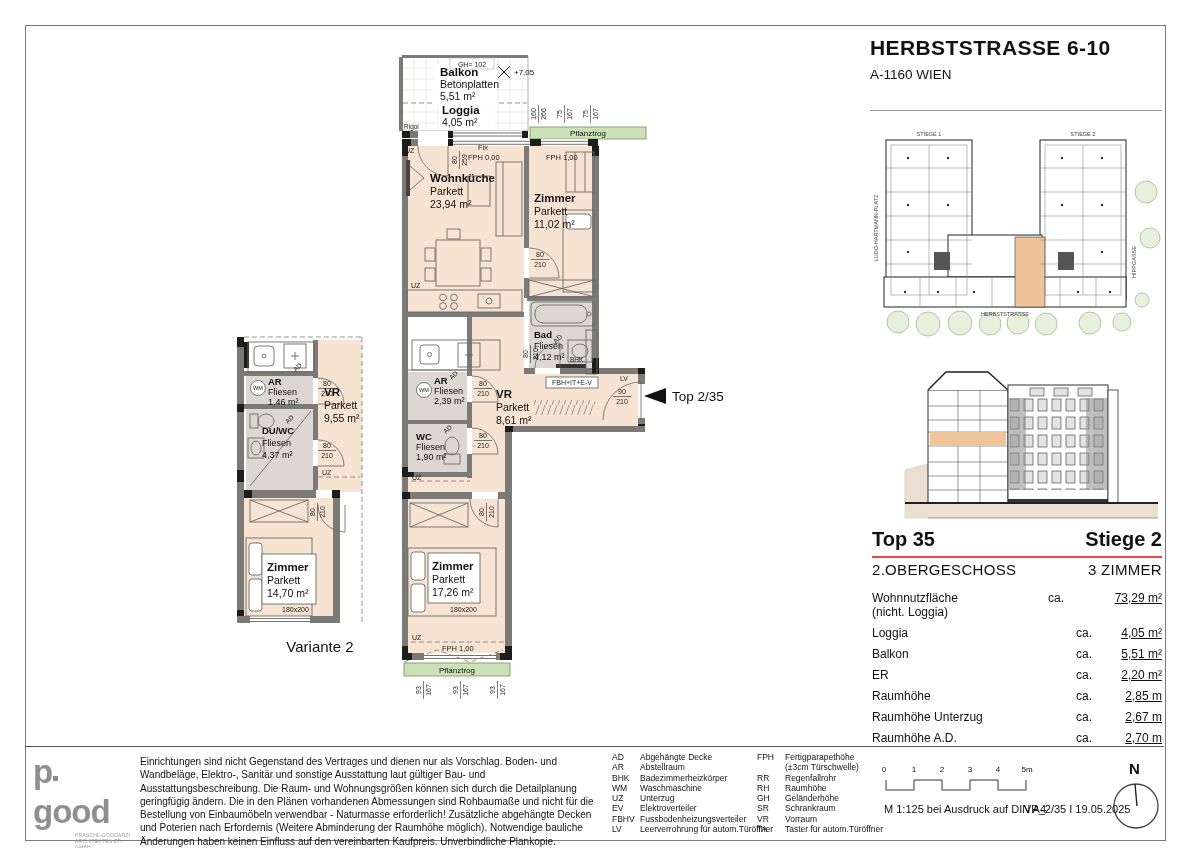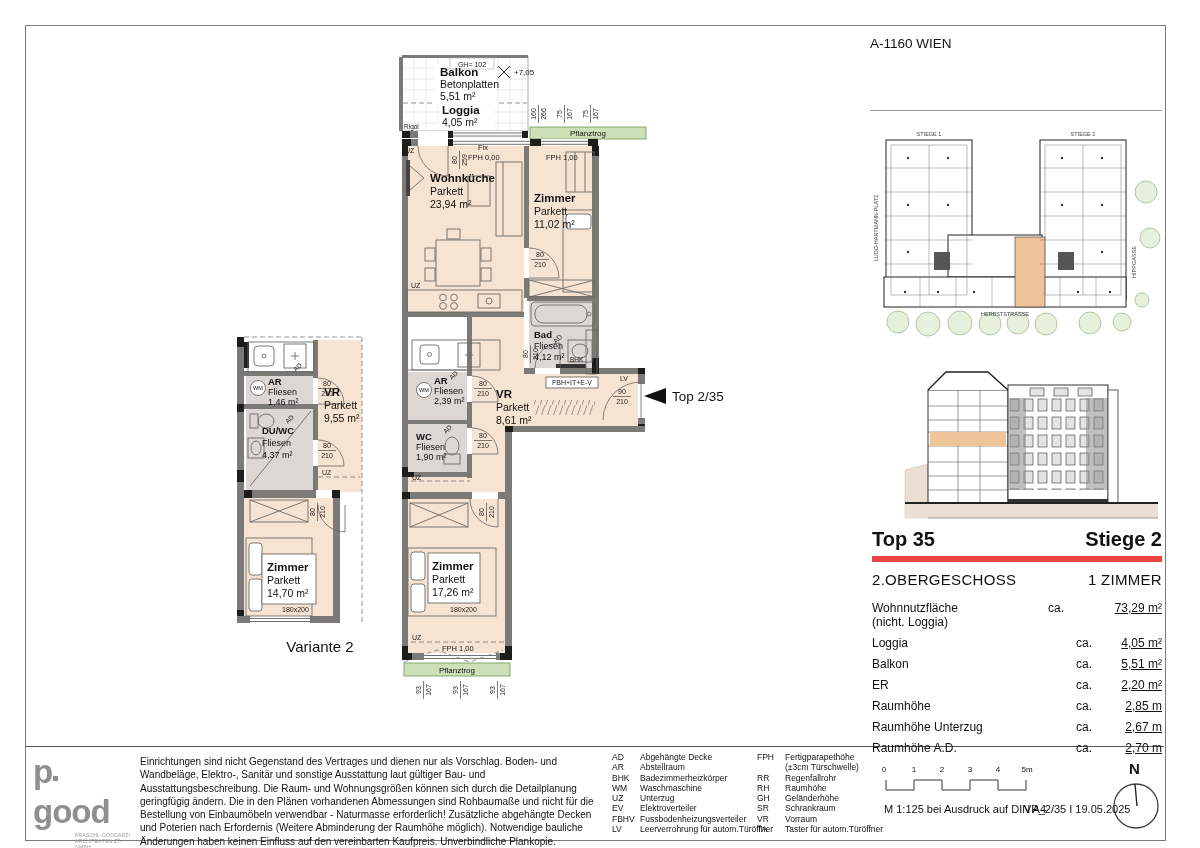--- a/index.html
+++ b/index.html
@@ -28,25 +28,25 @@
   .t8{font-size:8px;}
   .t75{font-size:7.5px;fill:#222;}
   .t7{font-size:7px;fill:#222;}
   .t65{font-size:6.5px;fill:#222;}
   .dimt{font-size:7px;fill:#222;text-anchor:middle;}
   .sitet{font-size:5.5px;fill:#444;text-anchor:middle;}
   .marker{font-size:13.5px;}
   .caption{font-size:15px;text-anchor:middle;}
   .titleblock{position:absolute;left:870px;top:36px;}
   .titleblock h1{margin:0;font-size:21px;letter-spacing:.4px;}
-  .titleblock .sub{font-size:13.5px;margin-top:0;}
+  .titleblock .sub{font-size:13.5px;margin-top:7px;}
   .title-rule{position:absolute;left:870px;top:110px;width:292px;border-top:1px solid #999;}
   .unit-table{position:absolute;left:872px;top:528px;width:290px;}
-  .ut-head{display:flex;justify-content:space-between;font-weight:bold;font-size:20px;border-bottom:6px solid #ef4444;padding-bottom:5px;}
-  .ut-sub{display:flex;justify-content:space-between;font-size:15px;margin-top:9px;letter-spacing:.3px;}
+  .ut-head{display:flex;justify-content:space-between;font-weight:bold;font-size:20px;border-bottom:2px solid #ef4444;padding-bottom:5px;}
+  .ut-sub{display:flex;justify-content:space-between;font-size:15px;margin-top:3px;letter-spacing:.3px;}
   .ut-row{display:flex;font-size:12px;margin-top:7px;align-items:flex-start;}
   .ut-row.first{margin-top:13px;gap:28px;}
   .ut-label{flex:1;line-height:14px;}
   .ut-ca{width:26px;margin-left:28px;}
   .ut-val{width:60px;text-align:right;text-decoration:underline;}
   .disclaimer{position:absolute;left:140px;top:755px;width:463px;font-size:10px;line-height:13.3px;color:#111;}
   .legend-col{position:absolute;top:752px;font-size:8.5px;line-height:10.3px;color:#111;}
   .legend-col.c1{left:612px;}
   .legend-col.c2{left:757px;}
   .lg-row{display:flex;}
@@ -653,32 +653,33 @@
   </g>
 
   <g>
     <text x="1129" y="774" style="font-size:15px;font-weight:bold">N</text>
     <circle cx="1136" cy="806" r="22" fill="none" stroke="#444" stroke-width="1.3"></circle>
     <line x1="1135" y1="784" x2="1137" y2="806" stroke="#222" stroke-width="1.4"></line>
   </g>
 </svg>
 
 <div class="titleblock">
+  <h1>HERBSTSTRASSE 6-10</h1>
   <div class="sub">A-1160 WIEN</div>
 </div>
 <div class="title-rule"></div>
 
 <div class="unit-table">
   <div class="ut-head">
     <span>Top 35</span>
     <span>Stiege 2</span>
   </div>
   <div class="ut-sub">
     <span>2.OBERGESCHOSS</span>
-    <span>1 ZIMMER</span>
+    <span>3 ZIMMER</span>
   </div>
   <div class="ut-row first">
     <div class="ut-label">
         <div>Wohnnutzfläche</div>
         <div>(nicht. Loggia)</div>
       </div>
     <div class="ut-ca">ca.</div>
     <div class="ut-val">73,29 m²</div>
   </div>
   <div class="ut-row">

